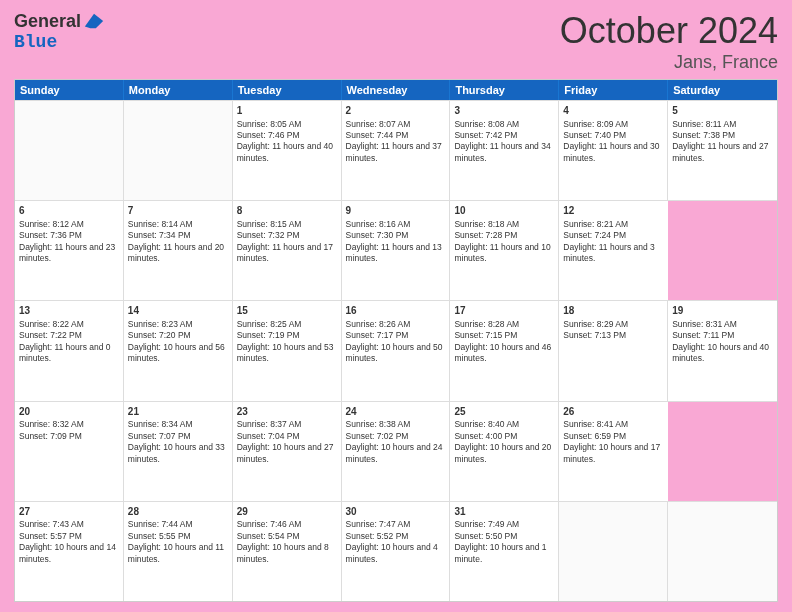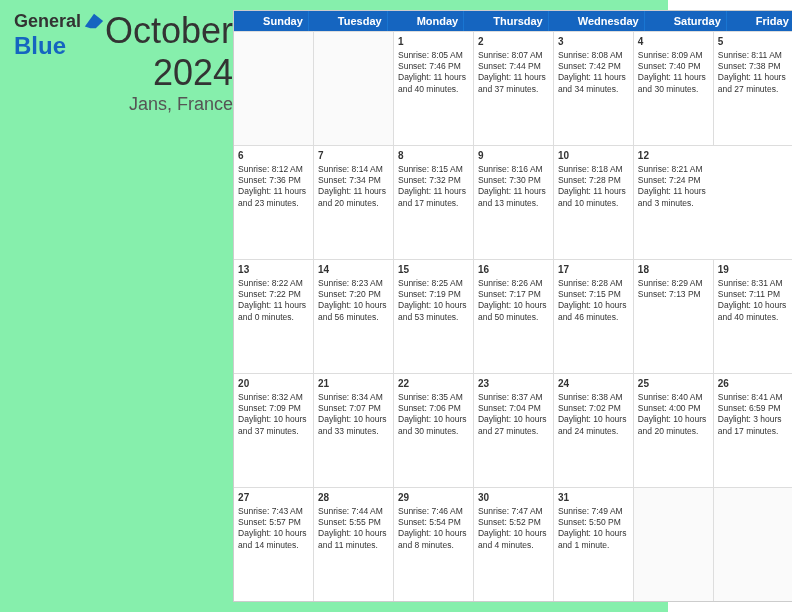--- a/index.html
+++ b/index.html
@@ -4,25 +4,25 @@
   <style>
     * { box-sizing: border-box; margin: 0; padding: 0; }
     body {
       font-family: Arial, sans-serif;
       background: #fff;
       width: 792px;
       height: 612px;
       overflow: hidden;
     }
     .page {
-      width: 668px;
+      width: 792px;
       height: 612px;
-      background: #86efac;
-      display: flex;
-      flex-direction: row;
+      background: #f9a8d4;
+      display: flex;
+      flex-direction: column;
       padding: 10px 14px 10px 14px;
     }
     .header {
       display: flex;
       justify-content: space-between;
       align-items: flex-start;
       margin-bottom: 6px;
     }
     .logo {
       display: flex;
@@ -58,21 +58,20 @@
       grid-template-columns: repeat(7, 1fr);
       background: #1565c0;
     }
     .cal-header-cell {
       color: #fff;
       font-size: 11px;
       font-weight: bold;
       padding: 4px 5px;
       border-right: 1px solid #1976d2;
       text-align: left;
-      margin-left: 24px;
     }
     .cal-header-cell:last-child { border-right: none; }
     .cal-body {
       flex: 1;
       display: flex;
       flex-direction: column;
     }
     .cal-row {
       display: grid;
       grid-template-columns: repeat(7, 1fr);
@@ -107,39 +106,39 @@
   <div class="header">
     <div class="logo">
       <div>
         <div style="display:flex;align-items:center;">
           <span class="logo-general" style="font-size:18px;font-weight:bold;color:#333;">General</span>
           <svg class="logo-icon" viewBox="0 0 24 24" xmlns="http://www.w3.org/2000/svg">
             <polygon points="2,18 12,4 22,12 14,20 8,20" fill="#1565c0"></polygon>
           </svg>
         </div>
         <div style="display:flex;align-items:center;">
-          <span class="logo-blue" style="font-size:24px;font-weight:bold;color:#1565c0;">Blue</span>
+          <span class="logo-blue" style="font-size:18px;font-weight:bold;color:#1565c0;font-family:Liberation Mono, monospace;">Blue</span>
         </div>
       </div>
     </div>
     <div class="title-block">
       <div class="month-year">October 2024</div>
       <div class="location">Jans, France</div>
     </div>
   </div>
 
   <div class="calendar">
     <div class="cal-header" id="cal-header-row">
         <div class="cal-header-cell">Sunday</div>
+        <div class="cal-header-cell">Monday</div>
         <div class="cal-header-cell">Tuesday</div>
-        <div class="cal-header-cell">Monday</div>
+        <div class="cal-header-cell">Wednesday</div>
         <div class="cal-header-cell">Thursday</div>
-        <div class="cal-header-cell">Wednesday</div>
+        <div class="cal-header-cell">Friday</div>
         <div class="cal-header-cell">Saturday</div>
-        <div class="cal-header-cell">Friday</div>
       </div>
     <div class="cal-body" id="cal-body">
         <div class="cal-row">
           <div class="cal-cell empty"></div>
           <div class="cal-cell empty"></div>
           <div class="cal-cell">
             <span class="day-num">1</span>
             <div class="sunrise">Sunrise: 8:05 AM</div>
             <div class="sunset">Sunset: 7:46 PM</div>
             <div class="daylight">Daylight: 11 hours and 40 minutes.</div>
@@ -248,35 +247,28 @@
             <div class="sunrise">Sunrise: 8:31 AM</div>
             <div class="sunset">Sunset: 7:11 PM</div>
             <div class="daylight">Daylight: 10 hours and 40 minutes.</div>
           </div>
         </div>
         <div class="cal-row">
           <div class="cal-cell">
             <span class="day-num">20</span>
             <div class="sunrise">Sunrise: 8:32 AM</div>
             <div class="sunset">Sunset: 7:09 PM</div>
-            <div class="daylight">Daylight: 10 hours and 37 minutes.</div>
           </div>
           <div class="cal-cell">
             <span class="day-num">21</span>
             <div class="sunrise">Sunrise: 8:34 AM</div>
             <div class="sunset">Sunset: 7:07 PM</div>
             <div class="daylight">Daylight: 10 hours and 33 minutes.</div>
           </div>
           <div class="cal-cell">
-            <span class="day-num">22</span>
-            <div class="sunrise">Sunrise: 8:35 AM</div>
-            <div class="sunset">Sunset: 7:06 PM</div>
-            <div class="daylight">Daylight: 10 hours and 30 minutes.</div>
-          </div>
-          <div class="cal-cell">
             <span class="day-num">23</span>
             <div class="sunrise">Sunrise: 8:37 AM</div>
             <div class="sunset">Sunset: 7:04 PM</div>
             <div class="daylight">Daylight: 10 hours and 27 minutes.</div>
           </div>
           <div class="cal-cell">
             <span class="day-num">24</span>
             <div class="sunrise">Sunrise: 8:38 AM</div>
             <div class="sunset">Sunset: 7:02 PM</div>
             <div class="daylight">Daylight: 10 hours and 24 minutes.</div>
@@ -284,21 +276,21 @@
           <div class="cal-cell">
             <span class="day-num">25</span>
             <div class="sunrise">Sunrise: 8:40 AM</div>
             <div class="sunset">Sunset: 4:00 PM</div>
             <div class="daylight">Daylight: 10 hours and 20 minutes.</div>
           </div>
           <div class="cal-cell">
             <span class="day-num">26</span>
             <div class="sunrise">Sunrise: 8:41 AM</div>
             <div class="sunset">Sunset: 6:59 PM</div>
-            <div class="daylight">Daylight: 3 hours and 17 minutes.</div>
+            <div class="daylight">Daylight: 10 hours and 17 minutes.</div>
           </div>
         </div>
         <div class="cal-row">
           <div class="cal-cell">
             <span class="day-num">27</span>
             <div class="sunrise">Sunrise: 7:43 AM</div>
             <div class="sunset">Sunset: 5:57 PM</div>
             <div class="daylight">Daylight: 10 hours and 14 minutes.</div>
           </div>
           <div class="cal-cell">

